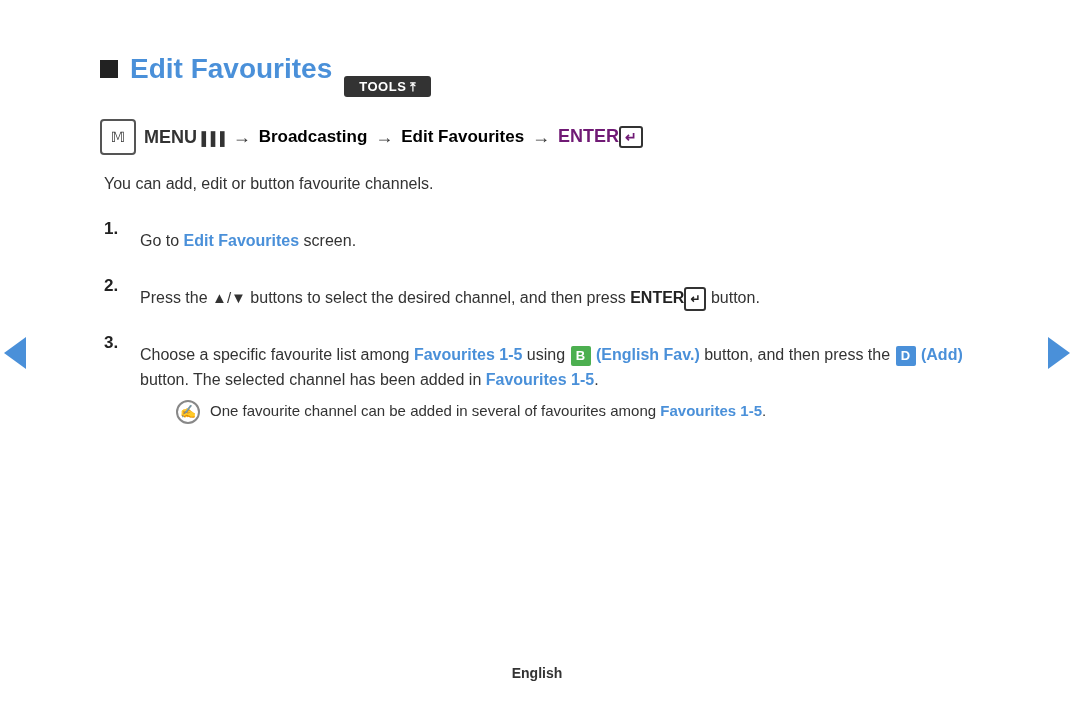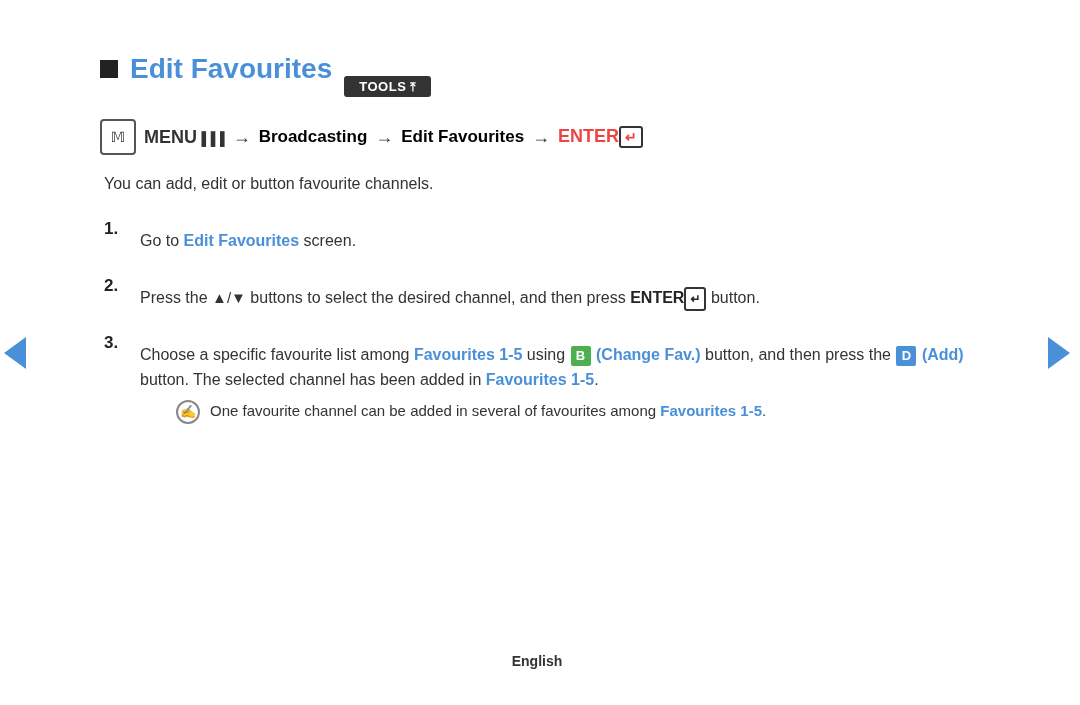--- a/index.html
+++ b/index.html
@@ -147,21 +147,21 @@
       font-weight: normal;
     }
 
     .nav-blue {
       color: #000000;
       font-weight: bold;
     }
 
     .enter-text {
       font-weight: bold;
-      color: #ef4444;
+      color: #701a75;
       font-size: 18px;
       text-align: center;
     }
 
     .enter-icon {
       display: inline-block;
       border: 2px solid #333;
       border-radius: 3px;
       padding: 1px 4px;
       font-size: 14px;
@@ -273,21 +273,21 @@
 
     .note-text {
       font-size: 15px;
       color: #333333;
       line-height: 1.55;
     }
 
     
     .footer {
       position: absolute;
-      bottom: 36px;
+      bottom: 24px;
       left: 0;
       right: 0;
       text-align: center;
       font-size: 14px;
       color: #333333;
       font-weight: bold;
     }
 
     .up-down-arrows {
       font-size: 15px;
@@ -342,21 +342,21 @@
       <li>
         <span class="step-number">2.</span>
         <span class="step-content">
           Press the <span class="up-down-arrows">▲/▼</span> buttons to select the desired channel, and then press <span class="bold-text">ENTER<span class="enter-icon" style="font-size:12px; border-width:2px;">↵</span></span> button.
         </span>
       </li>
 
       <li>
         <span class="step-number">3.</span>
         <span class="step-content">
-          Choose a specific favourite list among <span class="blue-link">Favourites 1-5</span> using <span class="btn-b">B</span> <span class="blue-link">(Change Fav.)</span>
+          Choose a specific favourite list among <span class="blue-link">Favourites 1-5</span> using <span class="btn-b">B</span> <span class="blue-link">(English Fav.)</span>
           button, and then press the <span class="btn-d">D</span> <span class="blue-link">(Add)</span> button. The selected channel has been added in <span class="blue-link">Favourites 1-5</span>.
 
           
           <div class="note-row">
             <span class="note-icon">✍</span>
             <span class="note-text">
               One favourite channel can be added in several of favourites among <span class="blue-link">Favourites 1-5</span>.
             </span>
           </div>
         </span>

